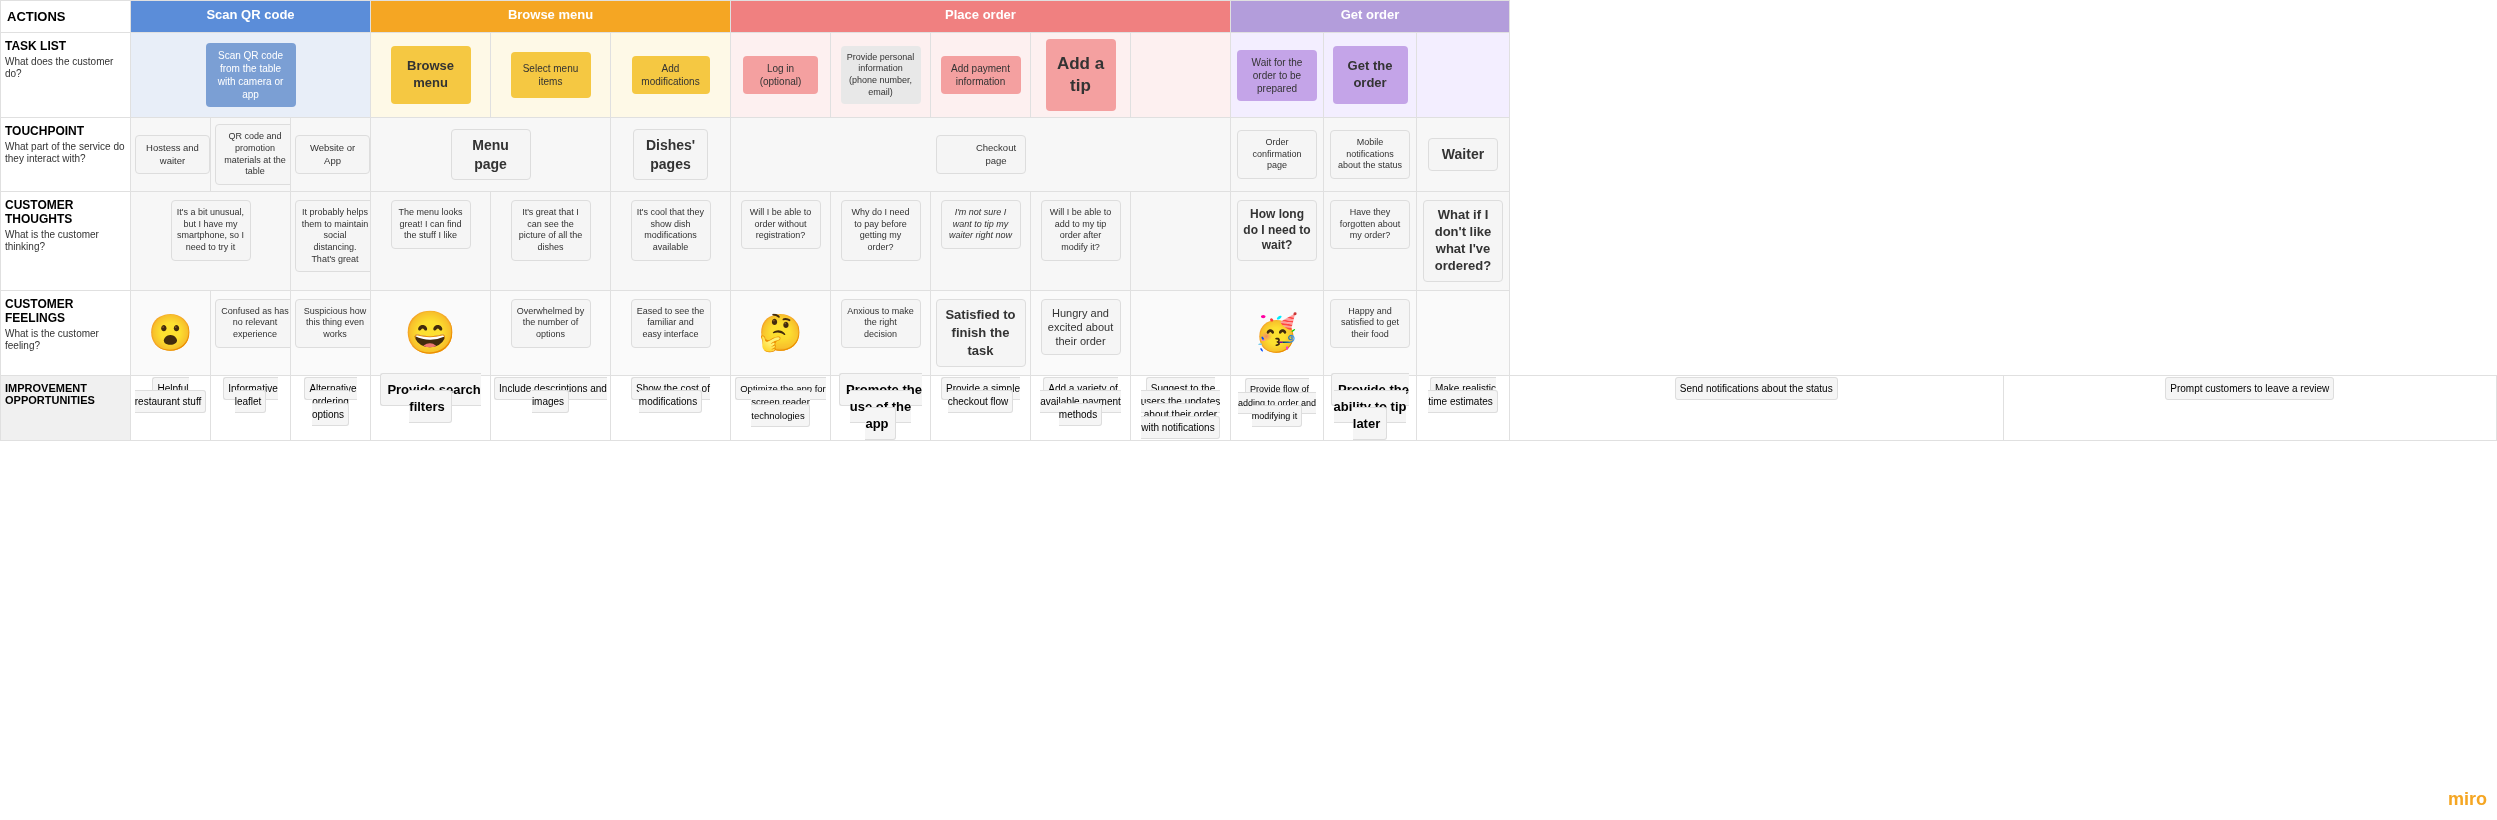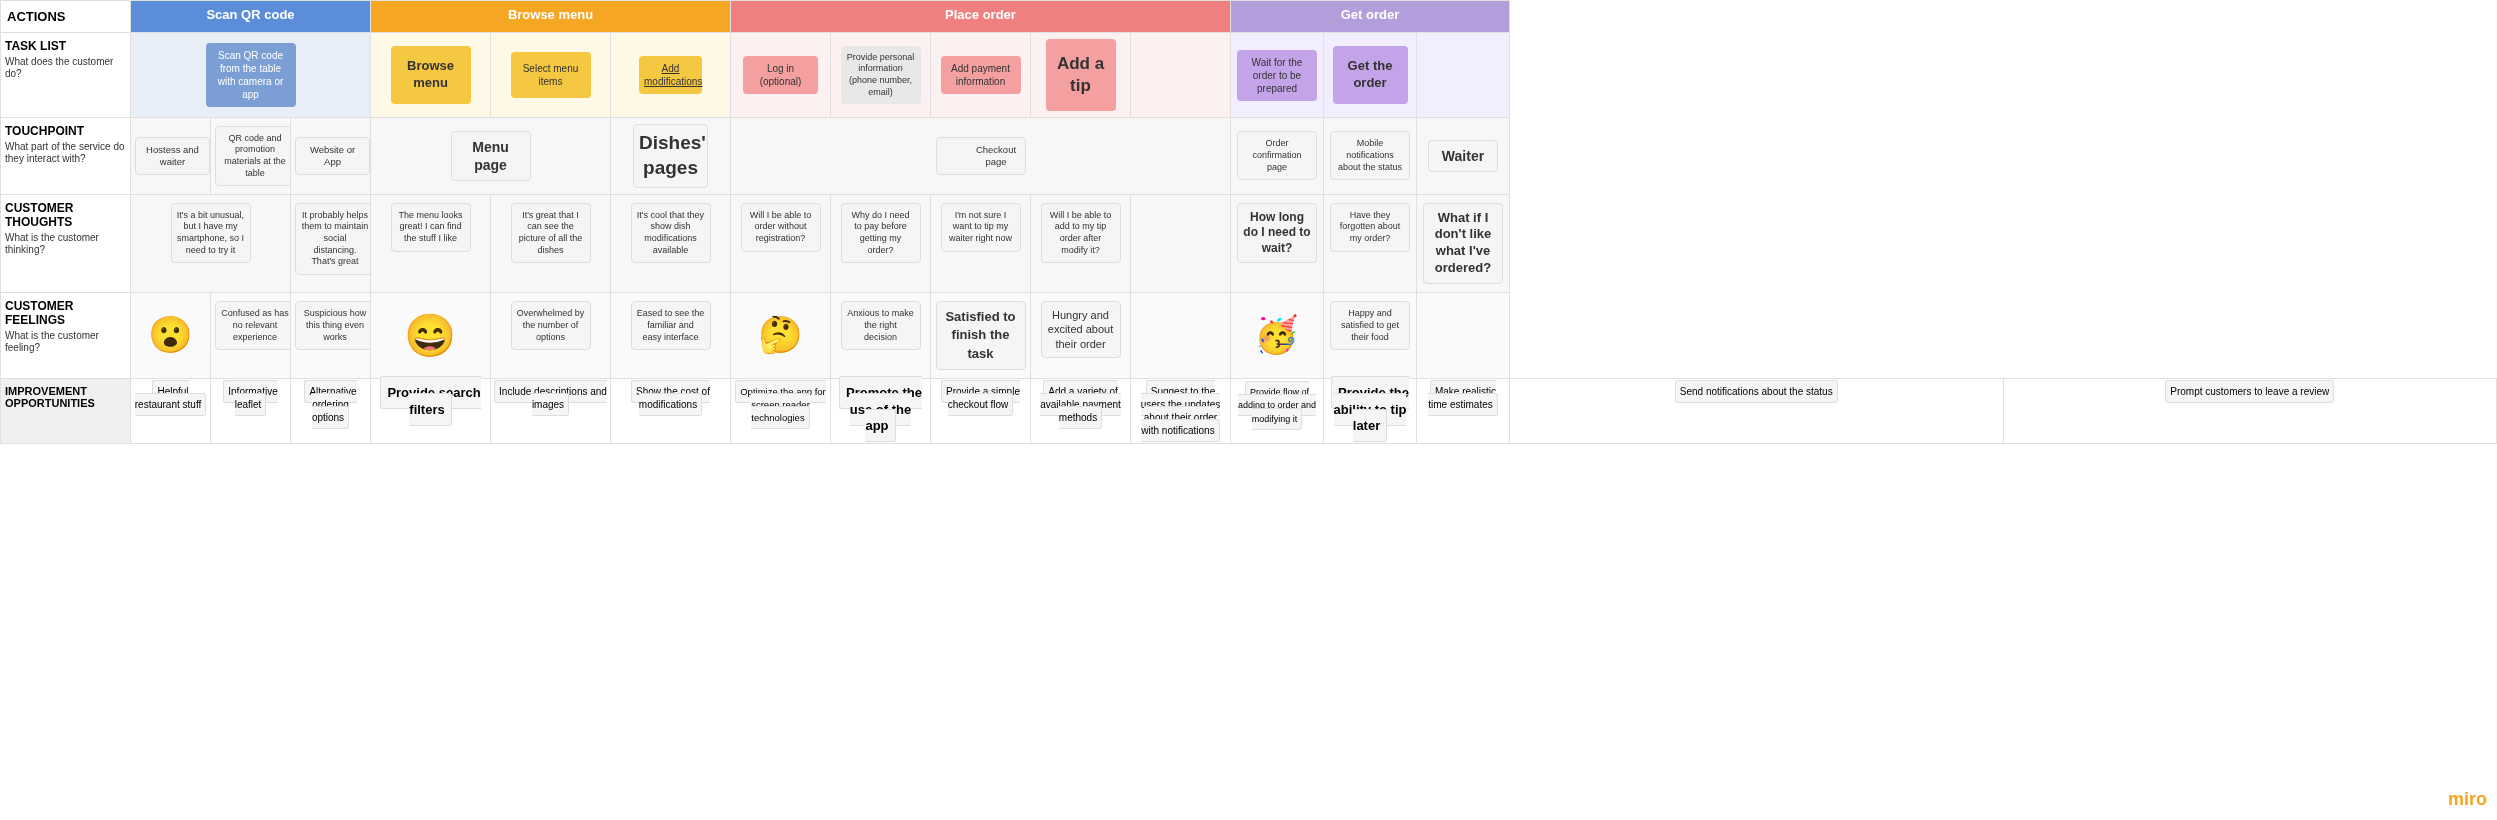--- a/index.html
+++ b/index.html
@@ -136,21 +136,21 @@
         <span class="card card-blue" style="width:90px; margin:auto;">Scan QR code from the table with camera or app</span>
       </td>
 
       <td style="vertical-align:middle; text-align:center; background:#fef9e7;">
         <span class="card card-yellow" style="width:80px; margin:auto; padding:12px 6px;">Browse menu</span>
       </td>
       <td style="vertical-align:middle; text-align:center; background:#fef9e7;">
         <span class="card card-yellow-sm" style="width:80px; margin:auto; padding:10px 6px;">Select menu items</span>
       </td>
       <td style="vertical-align:middle; text-align:center; background:#fef9e7;">
-        <span class="card card-yellow-sm" style="width:63px; margin:auto;text-decoration:underline;">Add modifications</span>
+        <span class="card card-yellow-sm" style="width:78px; margin:auto;">Add modifications</span>
       </td>
 
       <td style="vertical-align:middle; text-align:center; background:#fdf0f0;">
         <span class="card card-pink" style="width:75px; margin:auto;">Log in (optional)</span>
       </td>
       <td style="vertical-align:middle; text-align:center; background:#fdf0f0;">
         <span class="card card-gray" style="width:80px; margin:auto; font-size:9px;">Provide personal information (phone number, email)</span>
       </td>
       <td style="vertical-align:middle; text-align:center; background:#fdf0f0;">
         <span class="card card-pink" style="width:80px; margin:auto;">Add payment information</span>
@@ -182,21 +182,21 @@
         <span class="card card-white" style="margin:auto; width:80px; font-size:9px;">QR code and promotion materials at the table</span>
       </td>
       <td style="text-align:center; vertical-align:middle; background:#f7f7f7;">
         <span class="card card-white" style="margin:auto; width:75px;">Website or App</span>
       </td>
 
       <td colspan="2" style="text-align:center; vertical-align:middle; background:#f7f7f7;">
         <span class="card card-white-bold" style="margin:auto; width:80px; font-size:14px; font-weight:bold;">Menu page</span>
       </td>
       <td style="text-align:center; vertical-align:middle; background:#f7f7f7;">
-        <span class="card card-white-bold" style="margin:auto; width:75px; font-size:19px; font-weight:bold;">Dishes' pages</span>
+        <span class="card card-white-bold" style="margin:auto; width:75px; font-size:14px; font-weight:bold;">Dishes' pages</span>
       </td>
 
       <td colspan="5" style="text-align:center; vertical-align:middle; background:#f7f7f7;">
         <span class="card card-white" style="margin:auto; width:90px;padding-left:36px;">Checkout page</span>
       </td>
 
       <td style="text-align:center; vertical-align:middle; background:#f7f7f7;">
         <span class="card card-white" style="margin:auto; width:80px; font-size:9px;">Order confirmation page</span>
       </td>
       <td style="text-align:center; vertical-align:middle; background:#f7f7f7;">
@@ -229,21 +229,21 @@
       <td style="text-align:center; vertical-align:top; background:#f7f7f7; padding:8px 4px;">
         <span class="card card-white" style="margin:auto; width:80px; font-size:9px;">It's cool that they show dish modifications available</span>
       </td>
 
       <td style="text-align:center; vertical-align:top; background:#f7f7f7; padding:8px 4px;">
         <span class="card card-white" style="margin:auto; width:80px; font-size:9px;">Will I be able to order without registration?</span>
       </td>
       <td style="text-align:center; vertical-align:top; background:#f7f7f7; padding:8px 4px;">
         <span class="card card-white" style="margin:auto; width:80px; font-size:9px;">Why do I need to pay before getting my order?</span>
       </td>
-      <td style="text-align:center; vertical-align:top; background:#f7f7f7; padding:8px 4px;">
+      <td style="text-align:center; vertical-align:top; background:#f7f7f7; padding:8px 4px;font-style:italic;">
         <span class="card card-white" style="margin:auto; width:80px; font-size:9px;">I'm not sure I want to tip my waiter right now</span>
       </td>
       <td style="text-align:center; vertical-align:top; background:#f7f7f7; padding:8px 4px;">
         <span class="card card-white" style="margin:auto; width:80px; font-size:9px;">Will I be able to add to my tip order after modify it?</span>
       </td>
       <td style="background:#f7f7f7;"></td>
 
       <td style="text-align:center; vertical-align:top; background:#f7f7f7; padding:8px 4px;">
         <span class="card card-white-bold" style="margin:auto; width:80px; font-size:12px; font-weight:bold;">How long do I need to wait?</span>
       </td>

